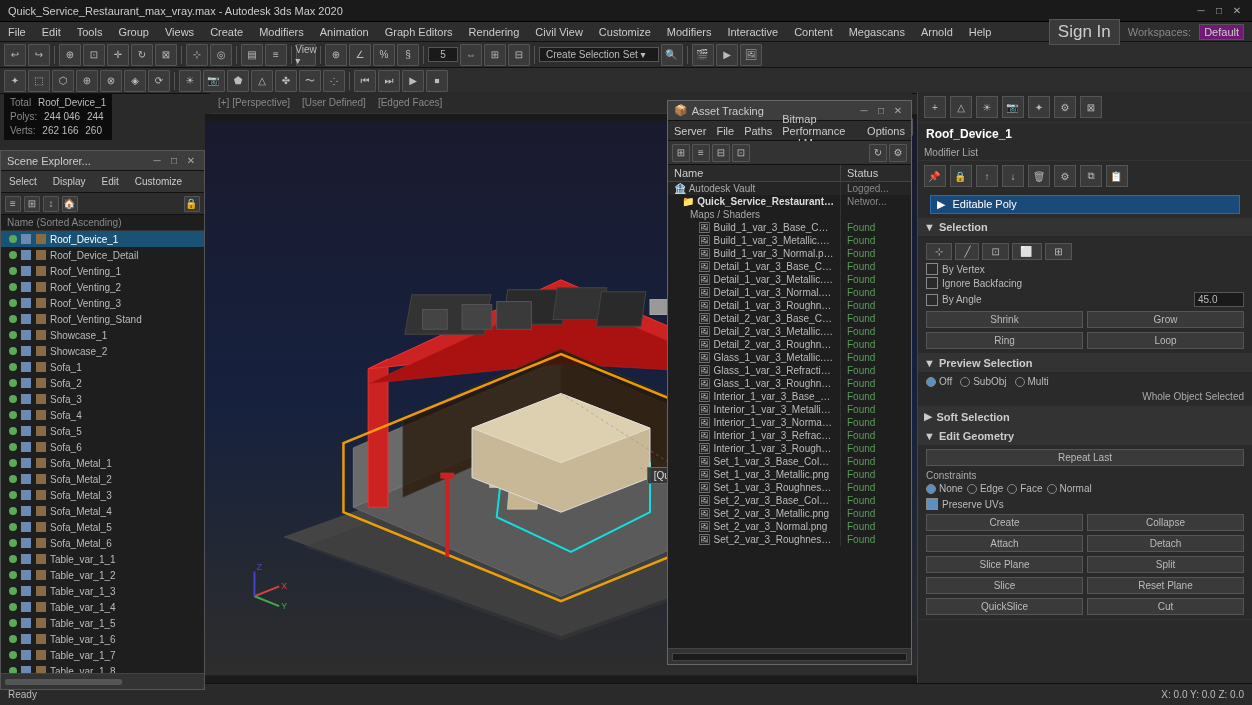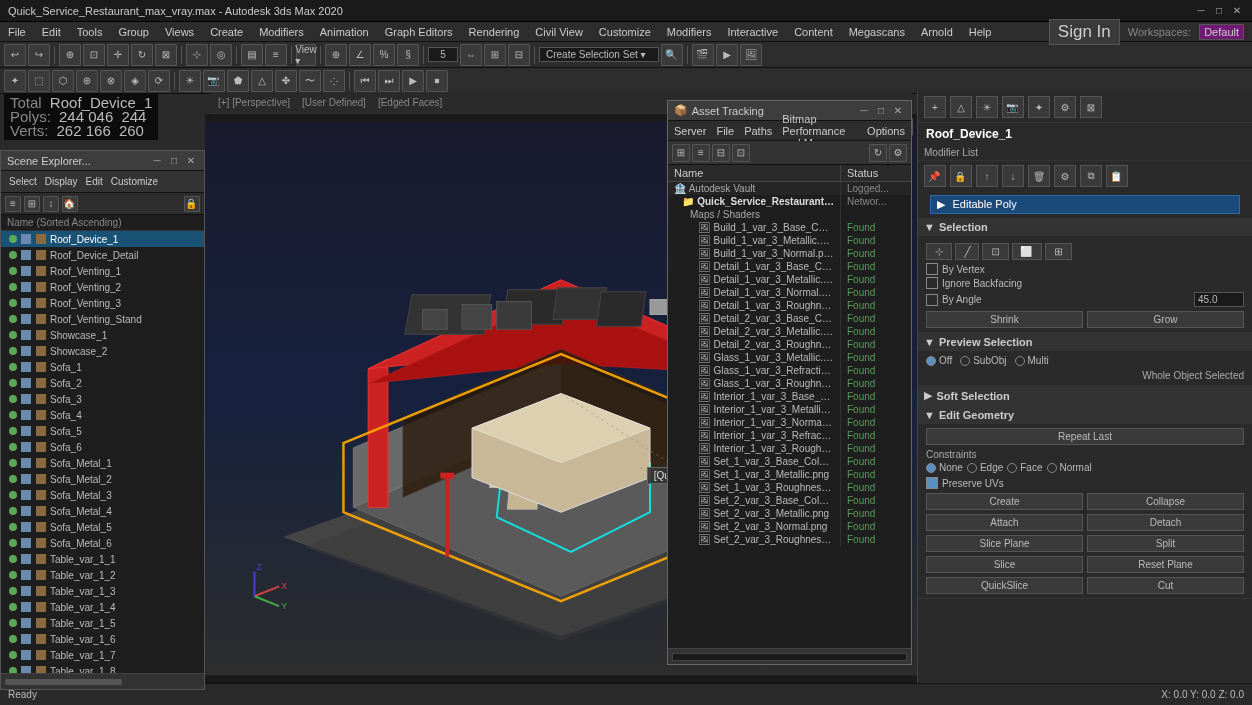--- a/index.html
+++ b/index.html
@@ -18,28 +18,28 @@
     .toolbar { height: 26px; background: #2d2d2d; display: flex; align-items: center; padding: 0 4px; gap: 2px; border-bottom: 1px solid #111; }
     .tb-btn { width: 22px; height: 22px; background: #3a3a3a; border: 1px solid #555; display: flex; align-items: center; justify-content: center; cursor: pointer; color: #bbb; font-size: 10px; border-radius: 1px; }
     .tb-sep { width: 1px; height: 18px; background: #555; margin: 0 2px; }
 
     
     #scene-explorer { width: 200px; background: #2a2a2a; border-right: 1px solid #111; display: flex; flex-direction: column; position: absolute; top: 150px; left: 0; width: 205px; height: 540px; border: 1px solid #555; z-index: 10; }
     .panel-title-bar { height: 20px; background: #3d3d3d; display: flex; align-items: center; justify-content: space-between; padding: 0 6px; border-bottom: 1px solid #111; }
     .panel-controls { display: flex; gap: 3px; }
     .panel-btn { color: #aaa; cursor: pointer; font-size: 10px; width: 14px; height: 14px; display: flex; align-items: center; justify-content: center; }
 
-    .scene-toolbar { height: 22px; background: #333; display: flex; align-items: center; padding: 0 4px; gap: 0; border-bottom: 1px solid #111; }
+    .scene-toolbar { height: 22px; background: #333; display: flex; align-items: center; padding: 0 4px; gap: 8px; border-bottom: 1px solid #111; }
 
     .scene-list { flex: 1; overflow-y: auto; background: #1e1e1e; }
     .scene-item { height: 16px; display: flex; align-items: center; padding-left: 8px; gap: 3px; cursor: pointer; color: #bbb; font-size: 11px; }
     .scene-item.selected { background: #1a5276; }
 
     
-    #stats { position: absolute; top: 94px; left: 4px; background: rgba(0,0,0,0.7); padding: 2px 6px; color: #bbb; font-size: 15px; z-index: 5; }
+    #stats { position: absolute; top: 94px; left: 4px; background: rgba(0,0,0,0.7); padding: 2px 6px; color: #bbb; font-size: 10px; z-index: 5; }
     #stats div { line-height: 14px; }
 
     
     #asset-tracking { position: absolute; right: 340px; top: 100px; width: 245px; height: 565px; background: #2a2a2a; border: 1px solid #666; z-index: 20; display: flex; flex-direction: column; }
     .at-title-bar { height: 20px; background: #3d3d3d; display: flex; align-items: center; justify-content: space-between; padding: 0 6px; border-bottom: 1px solid #111; }
     .at-menu { height: 20px; background: #2d2d2d; display: flex; align-items: center; gap: 10px; padding: 0 6px; border-bottom: 1px solid #111; }
     .at-menu-item { color: #ccc; font-size: 11px; cursor: pointer; }
     .at-toolbar { height: 24px; background: #333; display: flex; align-items: center; padding: 0 4px; gap: 2px; border-bottom: 1px solid #111; }
     .at-content { flex: 1; overflow-y: auto; background: #1e1e1e; }
     .at-header { display: flex; background: #2a2a2a; border-bottom: 1px solid #444; }
@@ -742,20 +742,24 @@
         <div class="checkbox-item">
           <div class="checkbox-box"></div>
           <span>By Angle</span>
         </div>
         <input type="text" class="number-input" style="margin-left: auto;" value="45.0">
       </div>
       <div style="display:flex; gap:4px; margin-top:4px;">
         <div class="mp-button">Shrink</div>
         <div class="mp-button">Grow</div>
       </div>
+      <div style="display:flex; gap:4px; margin-top:4px;">
+        <div class="mp-button">Ring</div>
+        <div class="mp-button">Loop</div>
+      </div>
     </div>
   </div>
 
   <div class="mp-section">
     <div class="mp-section-header">
       <span>▼</span>
       <span class="mp-section-label">Preview Selection</span>
     </div>
     <div class="mp-section-content">
       <div class="radio-group">

